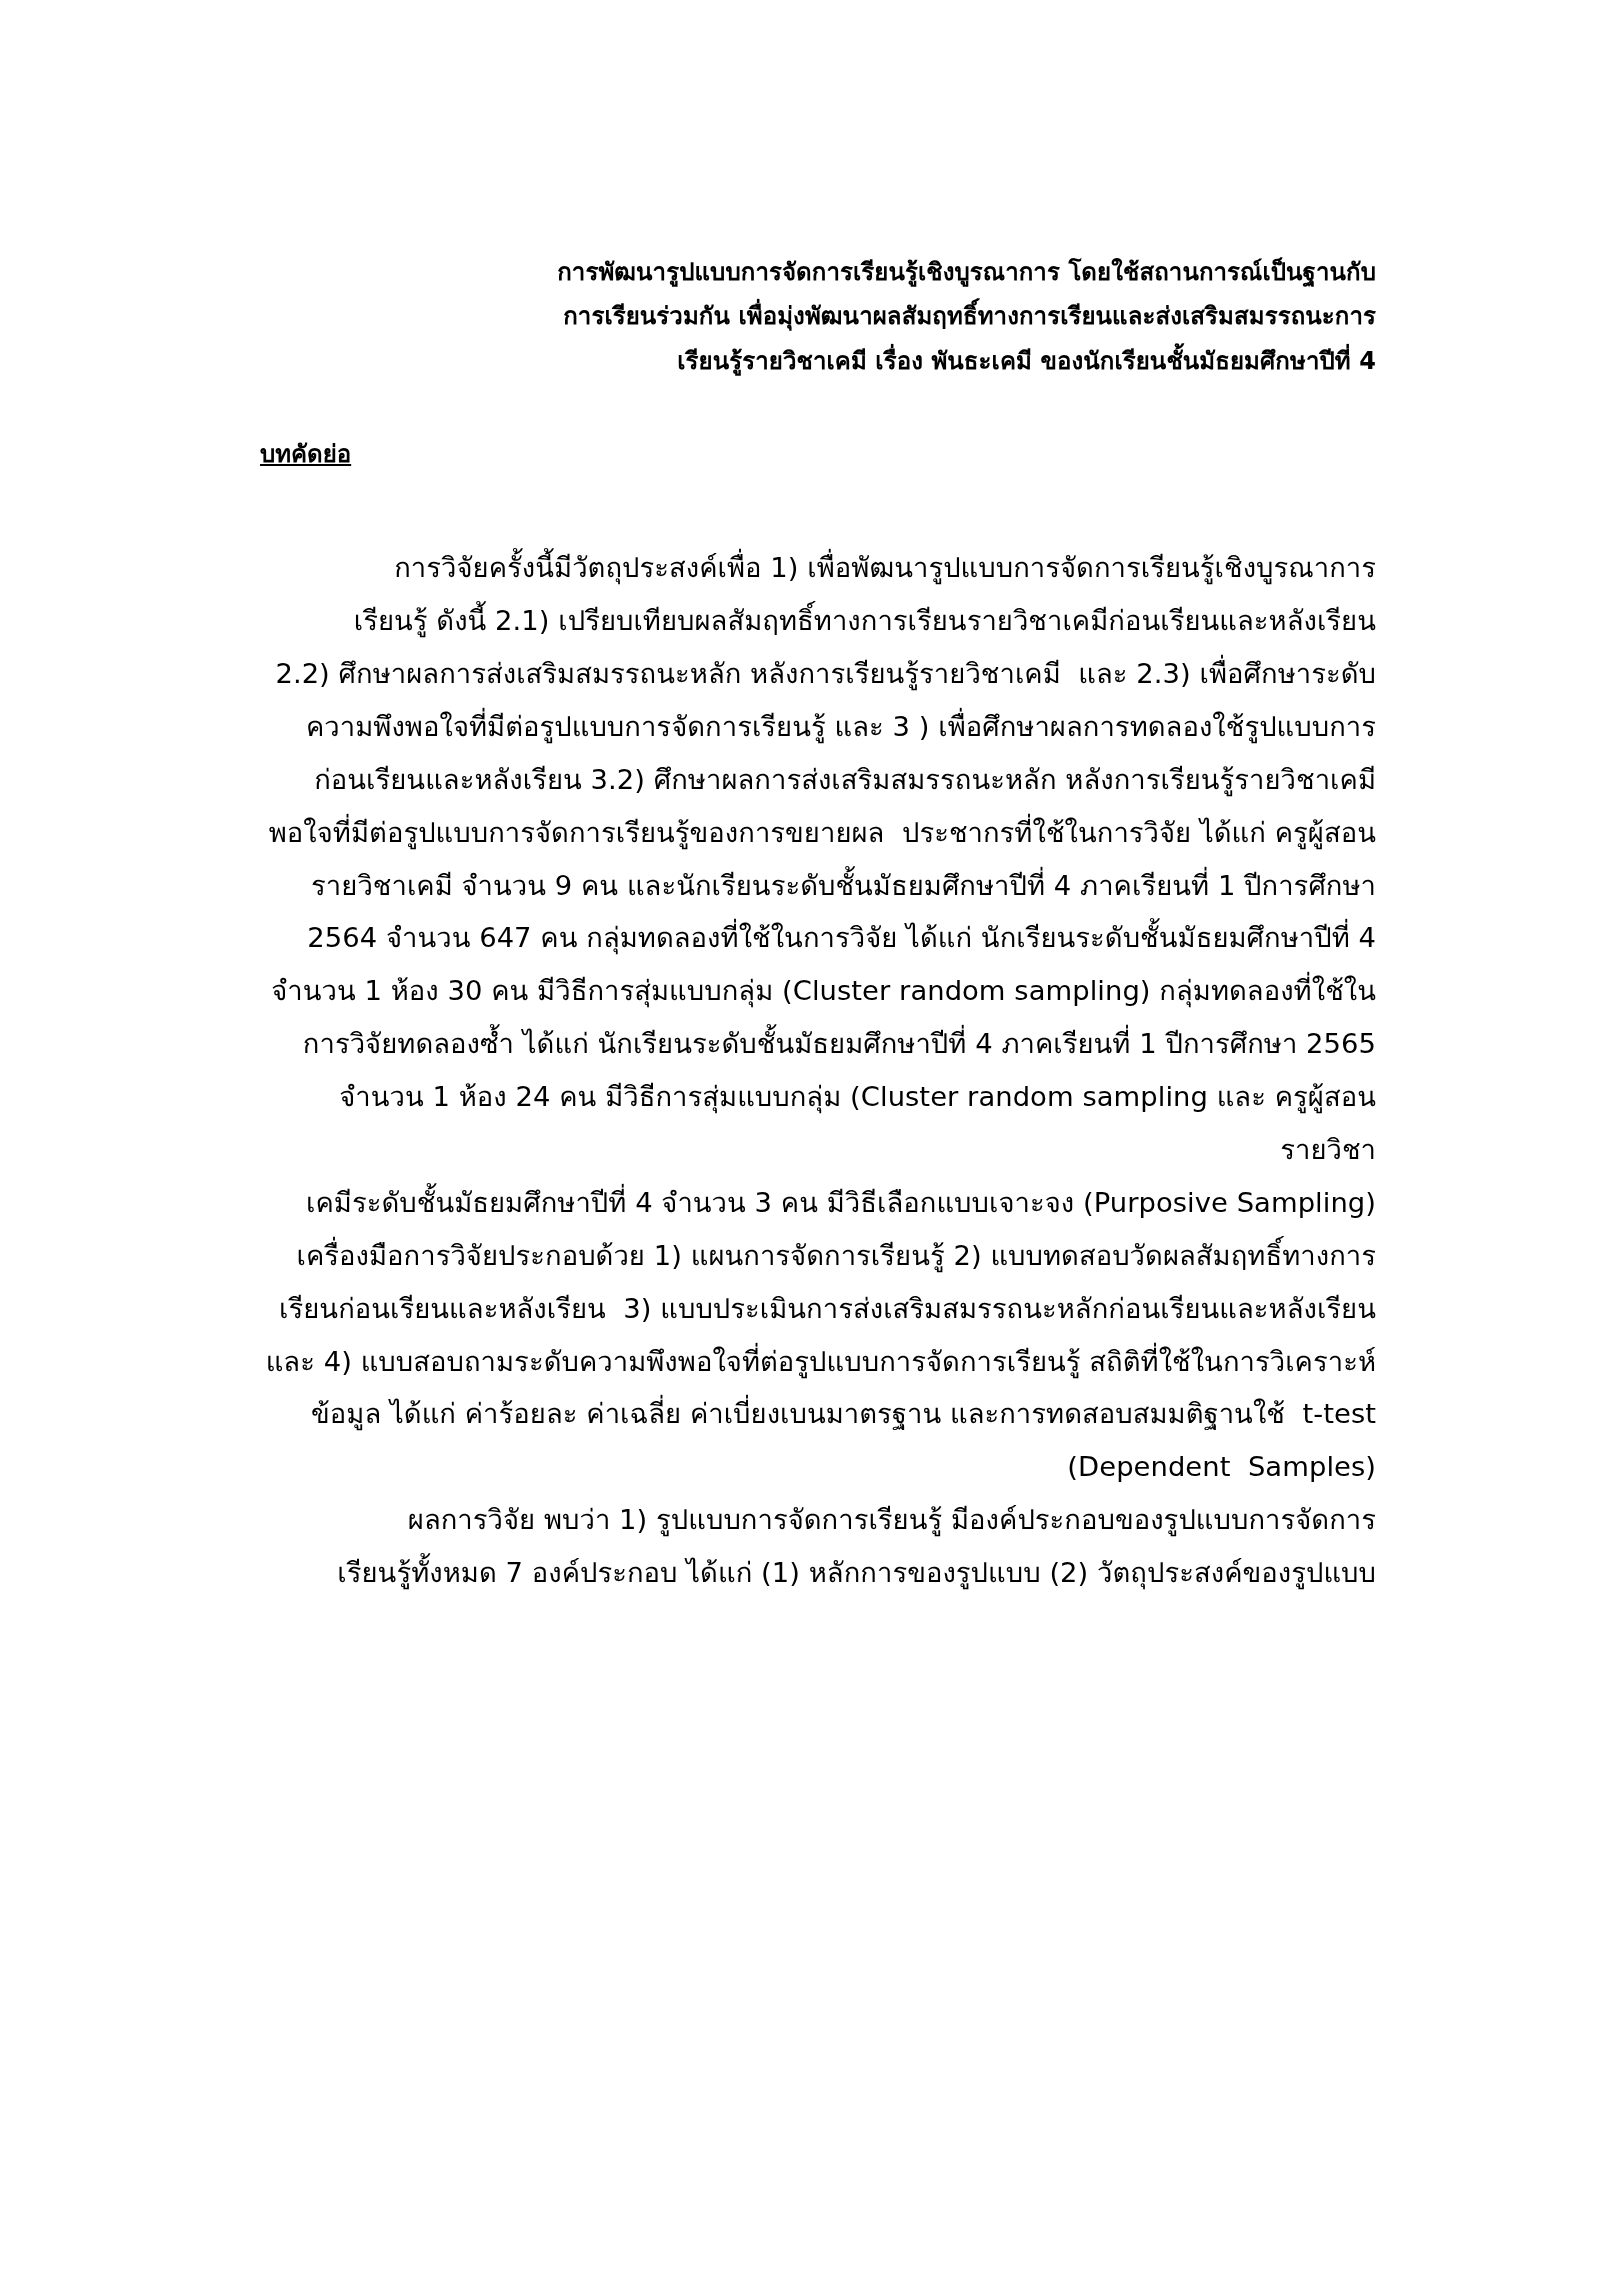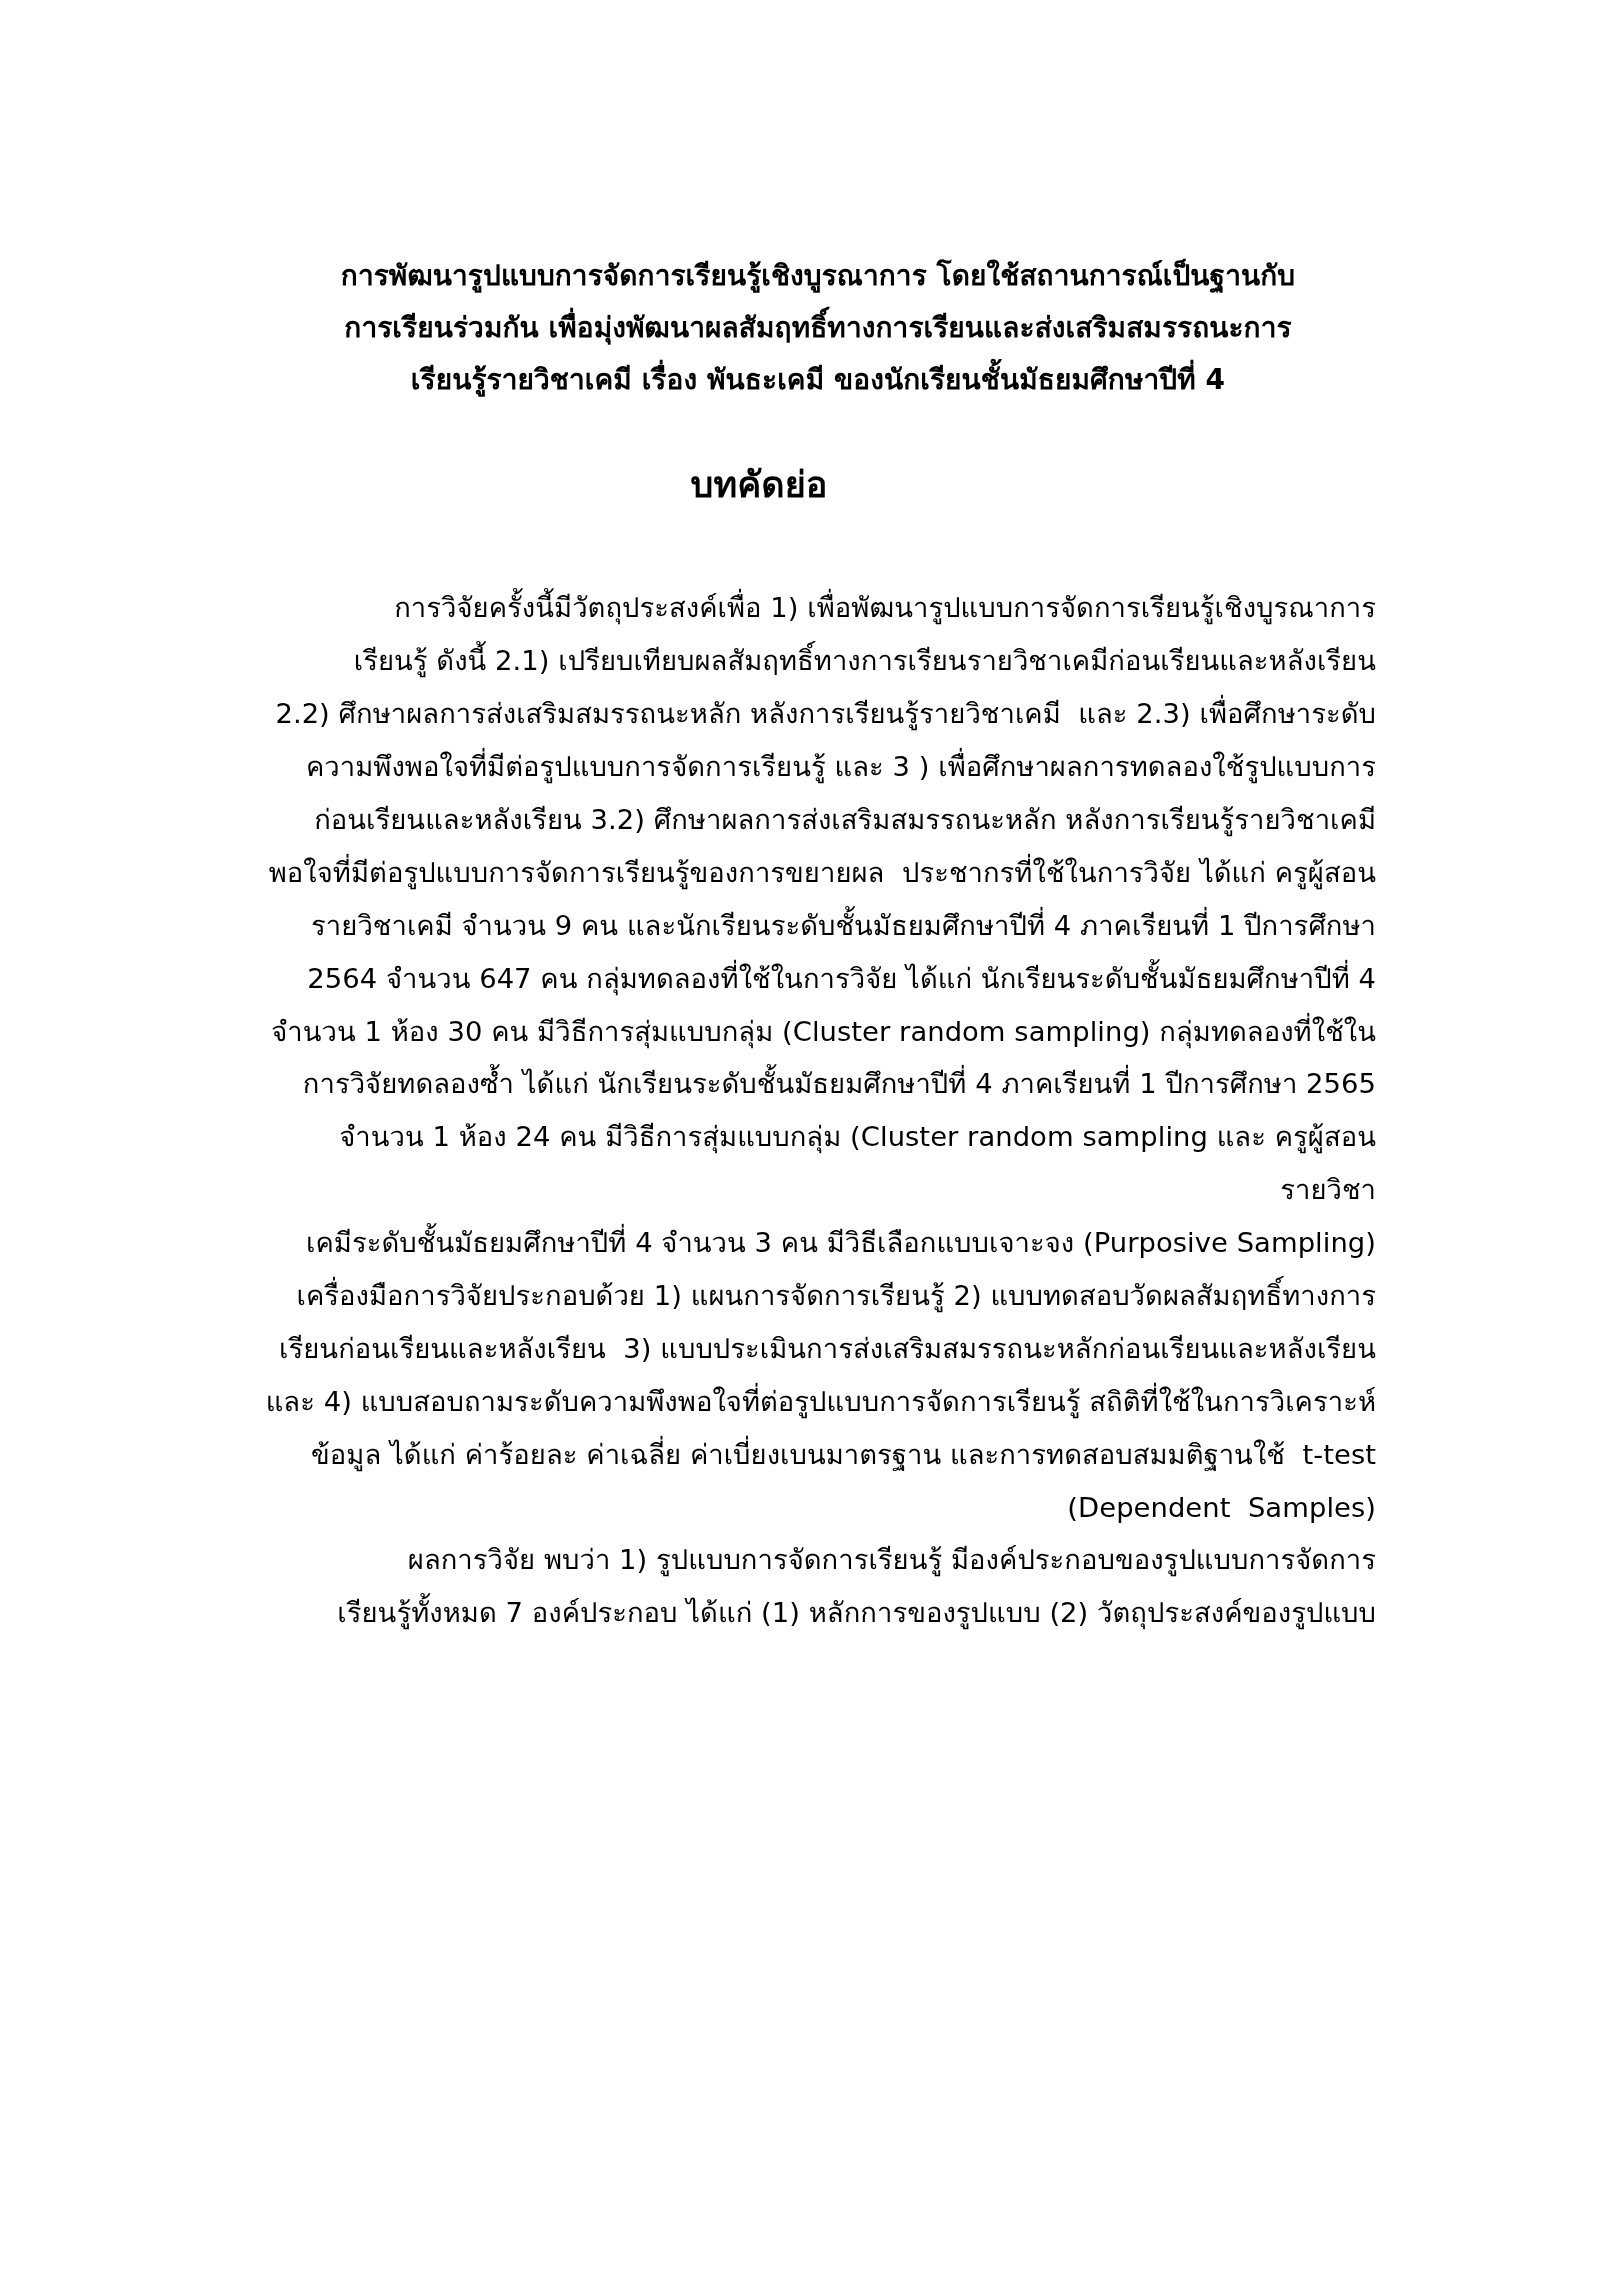--- a/index.html
+++ b/index.html
@@ -15,36 +15,36 @@
     -webkit-font-smoothing: antialiased;
   }
   .page {
     position: relative;
     width: 1621px;
     height: 2293px;
     box-sizing: border-box;
     padding: 250px 245px 0 260px;
   }
   .doc-title {
-    font-size: 28px;
+    font-size: 24px;
     font-weight: bold;
     line-height: 1.85;
-    text-align: center;
+    text-align: right;
     margin: 0 0 0 0;
     letter-spacing: 0.1px;
   }
   .doc-title .tline {
     display: block;
   }
   .section-heading {
-    font-size: 36px;
+    font-size: 24px;
     font-weight: bold;
-    text-align: center;
     margin: 51px 0 0 0;
     padding-right: 118px;
+    text-decoration: underline;
   }
   .abstract {
     margin-top: 69px;
   }
   .para {
     font-size: 27.4px;
     line-height: 1.93;
     text-align: right;
     margin: 0;
     letter-spacing: 0.05px;

